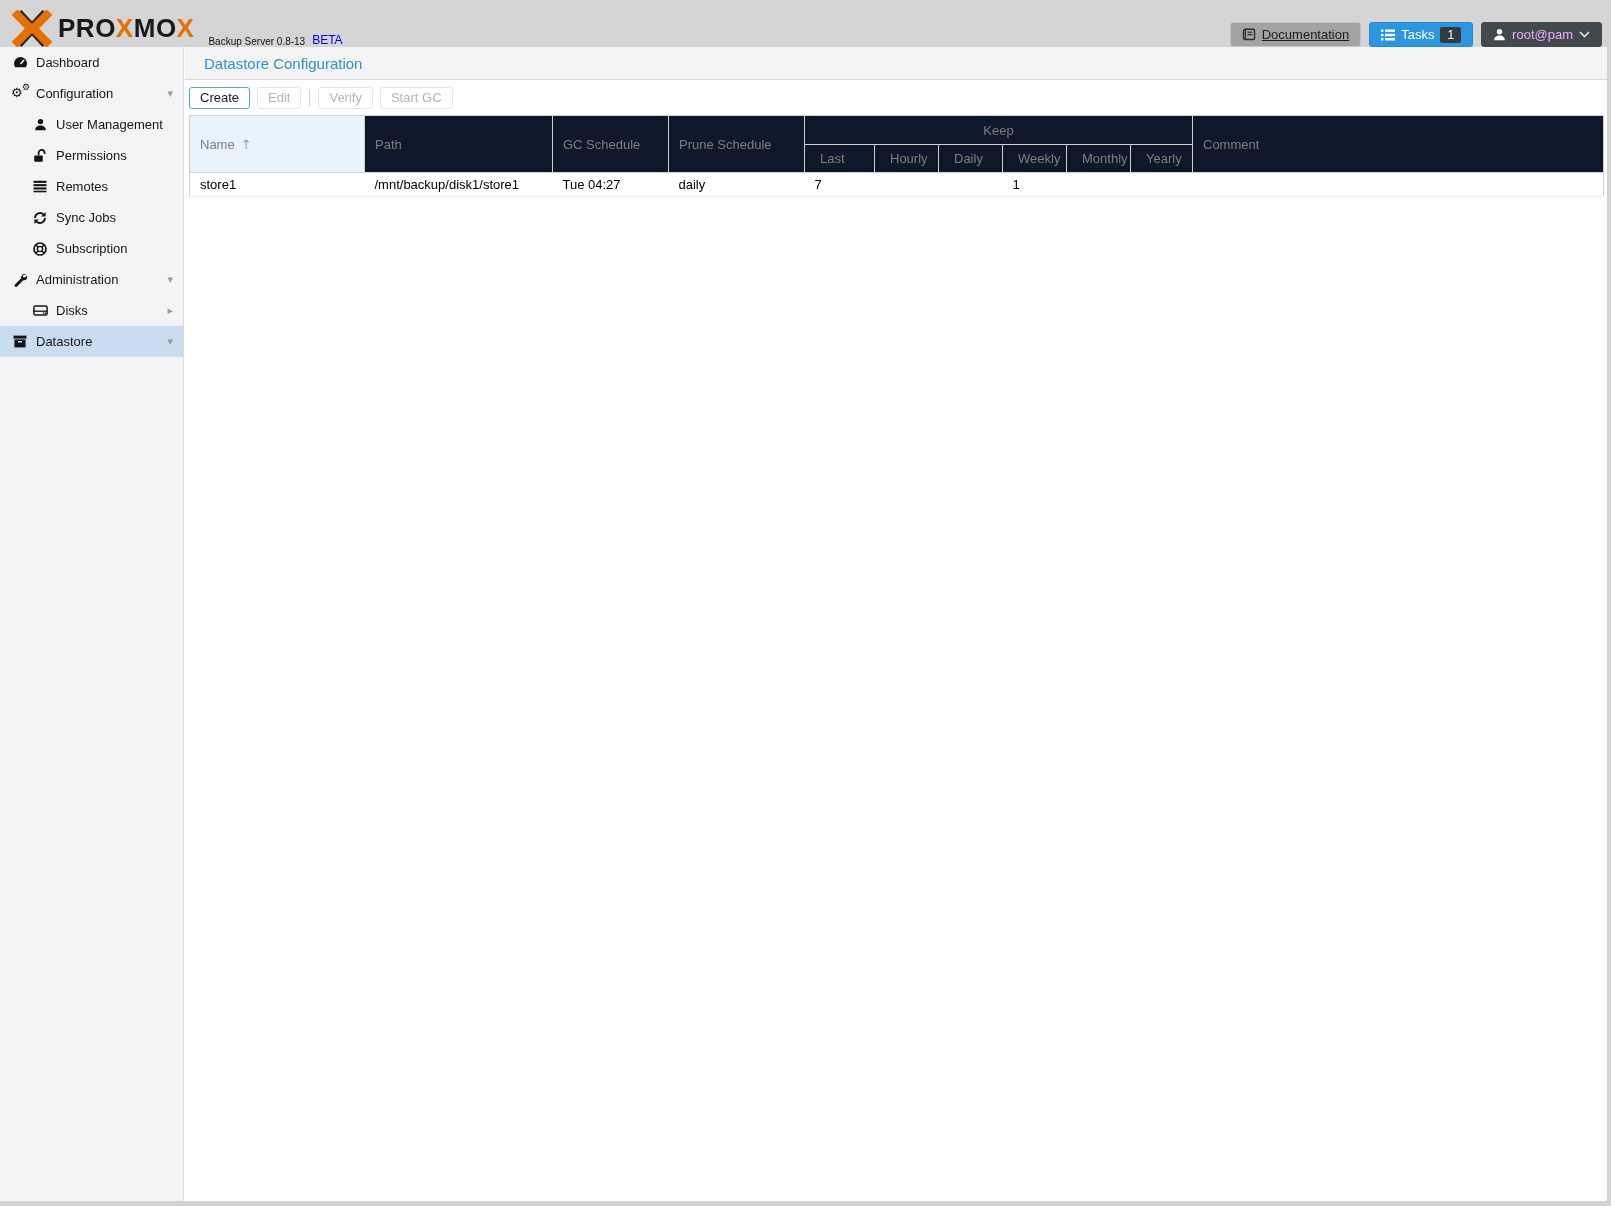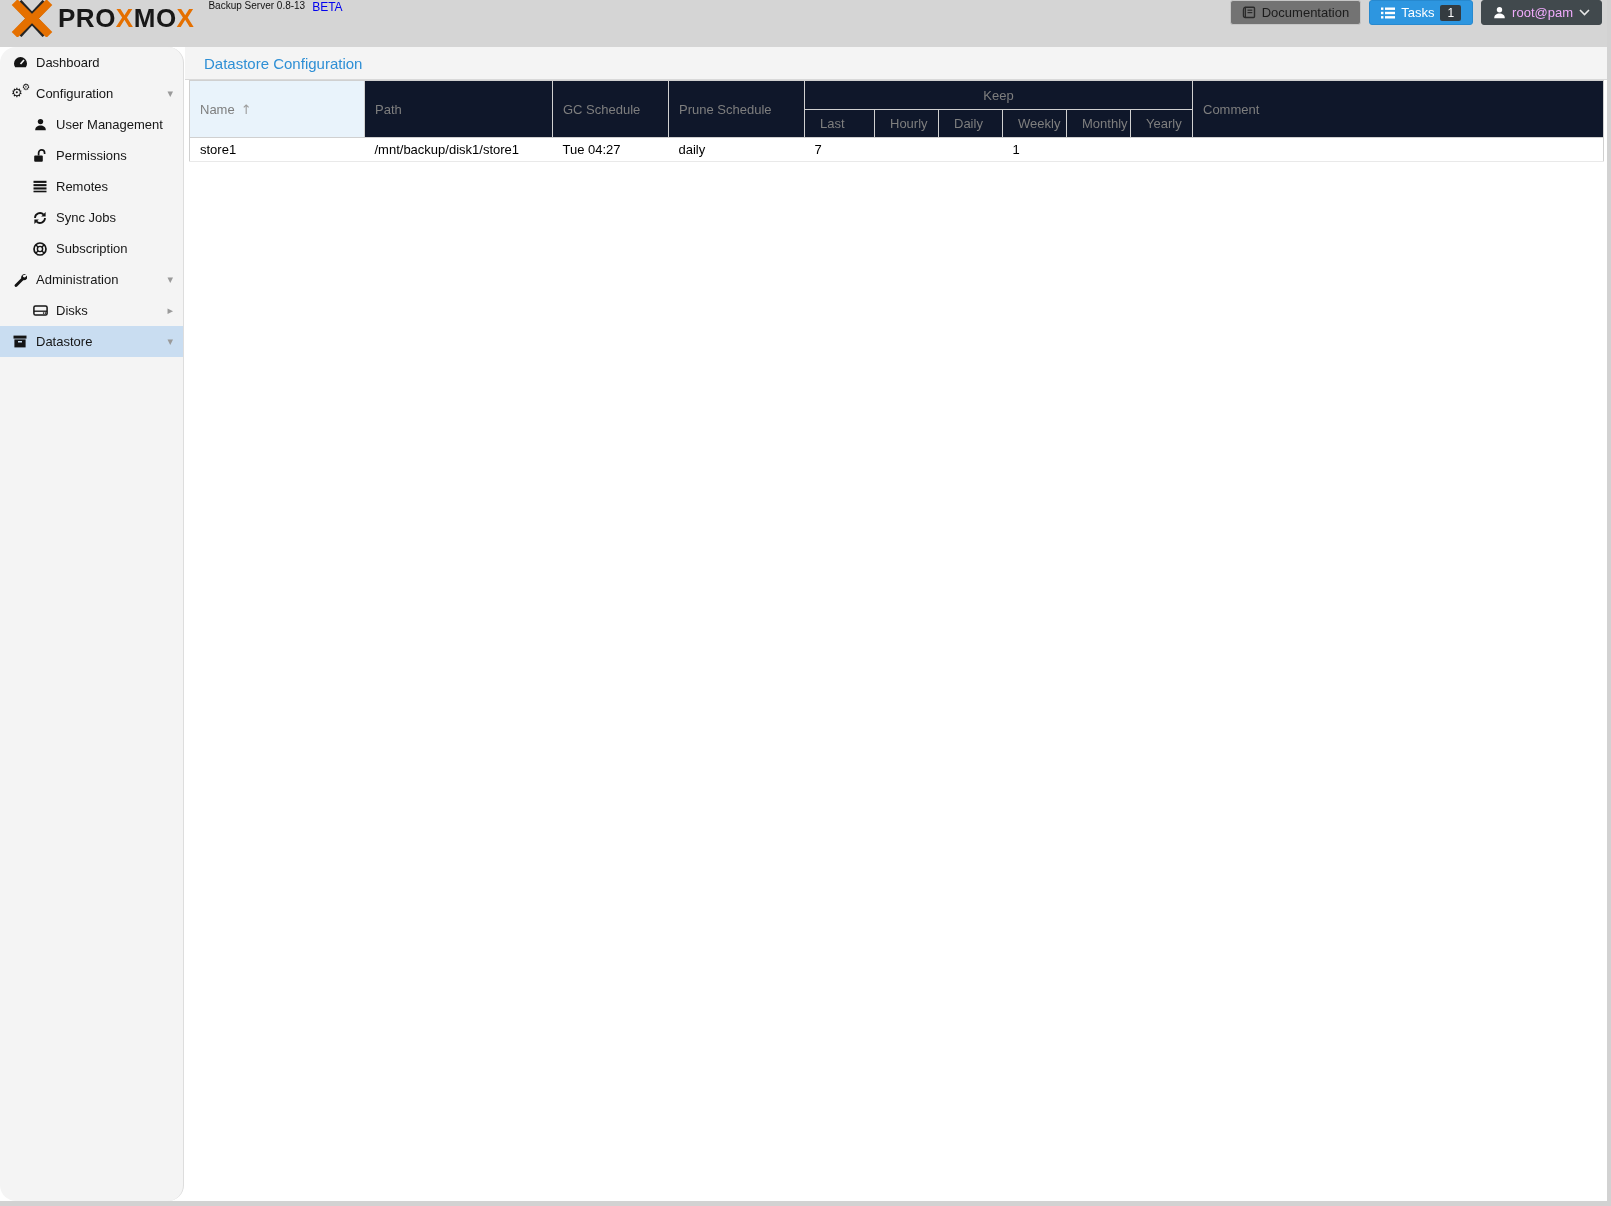--- a/index.html
+++ b/index.html
@@ -9,47 +9,47 @@
     font-size:13px; color:#1a1a1a; background:#fff;
     position:relative; overflow:hidden;
   }
   
   .frame-right { position:absolute; top:0; right:0; width:4px; height:1206px; background:#d2d2d2; }
   .frame-bottom { position:absolute; left:0; bottom:0; width:1611px; height:5px; background:#d2d2d2; }
 
   
   .topbar {
     position:absolute; left:0; top:0; width:1611px; height:47px;
-    background:#d5d5d5; display:flex; align-items:flex-start; padding:0 9px 0 10px;
+    background:#d5d5d5; display:flex; align-items:flex-end; padding:0 9px 0 10px;
   }
   .brand { display:flex; align-items:center; margin-right:14px; }
   .brand-mark { width:44px; height:37px; margin-right:4px; }
   .brand-word { font-size:26px; font-weight:bold; letter-spacing:.5px; color:#181818; }
   .brand-word .ox { color:#E57000; }
   .product { font-size:10px; color:#111; }
   .beta-link { font-size:12px; color:#0202ee; margin-left:7px; cursor:pointer; }
   .topbar-spacer { flex:1; }
   .tb-btn {
     height:25px; display:inline-flex; align-items:center; gap:6px;
     padding:0 11px; border-radius:3px; font-size:13px; cursor:pointer;
     border:1px solid transparent; margin-left:8px; white-space:nowrap;
   }
   .tb-btn svg { display:block; }
-  .btn-doc { background:#737373; border-color:#c6c6c6; color:#1c1c1c; }
+  .btn-doc { background:#a3a3a3; border-color:#c6c6c6; color:#1c1c1c;text-decoration:underline; }
   .btn-tasks { background:#2d96e0; border-color:#2789cf; color:#fff; }
   .btn-user { background:#41494d; border-color:#41494d; color:#f0abfc; }
   .badge {
     background:#343b40; color:#fff; font-size:12px; line-height:16px;
     padding:0 7px; border-radius:2px;
   }
 
   
   .sidebar {
     position:absolute; left:0; top:47px; width:184px; height:1154px;
-    background:#f4f4f4; border-right:1px solid #ddd;border-radius:16px;
+    background:#f4f4f4; border-right:1px solid #ddd;
   }
   .nav-item {
     position:relative; height:31px; display:flex; align-items:center;
     cursor:pointer; color:#161616; font-size:13px;
   }
   .nav-item .nav-ico { width:16px; display:flex; justify-content:center; margin:0 8px 0 12px; }
   .nav-item.child .nav-ico { margin-left:32px; }
   .nav-item.selected { background:#c9ddf1; }
   .nav-caret {
     position:absolute; right:10px; color:#9a9a9a; font-size:11px;
@@ -259,20 +259,27 @@
       </svg>
     </span>
     <span>Datastore</span>
     <span class="nav-caret">▾</span>
   </div>
 </div>
 
 <div class="content">
   <div class="panel-title">Datastore Configuration</div>
 
+  <div class="toolbar">
+    <button class="t-btn focused">Create</button>
+    <button class="t-btn disabled">Edit</button>
+    <span class="t-sep"></span>
+    <button class="t-btn disabled">Verify</button>
+    <button class="t-btn disabled">Start GC</button>
+  </div>
 
   <div class="grid">
     <table class="grid-table">
       <colgroup>
         <col style="width:175px">
           <col style="width:188px">
           <col style="width:116px">
           <col style="width:136px">
         <col style="width:70px">
           <col style="width:64px">

